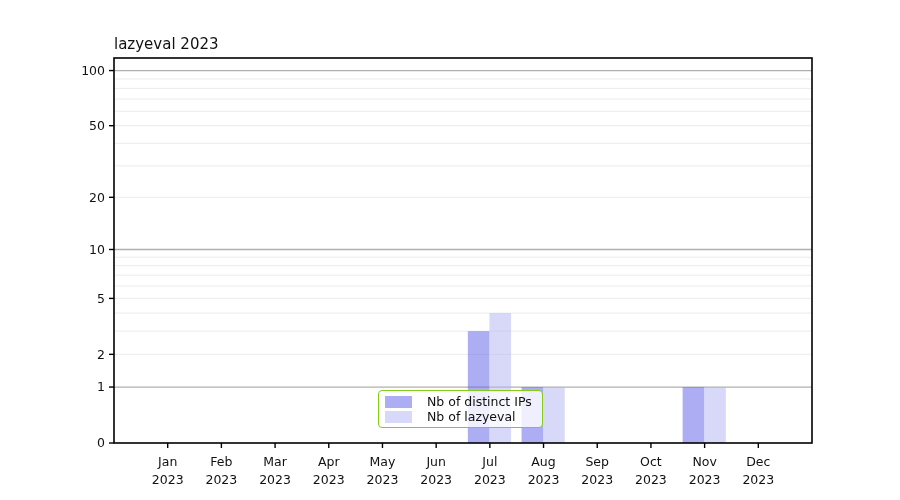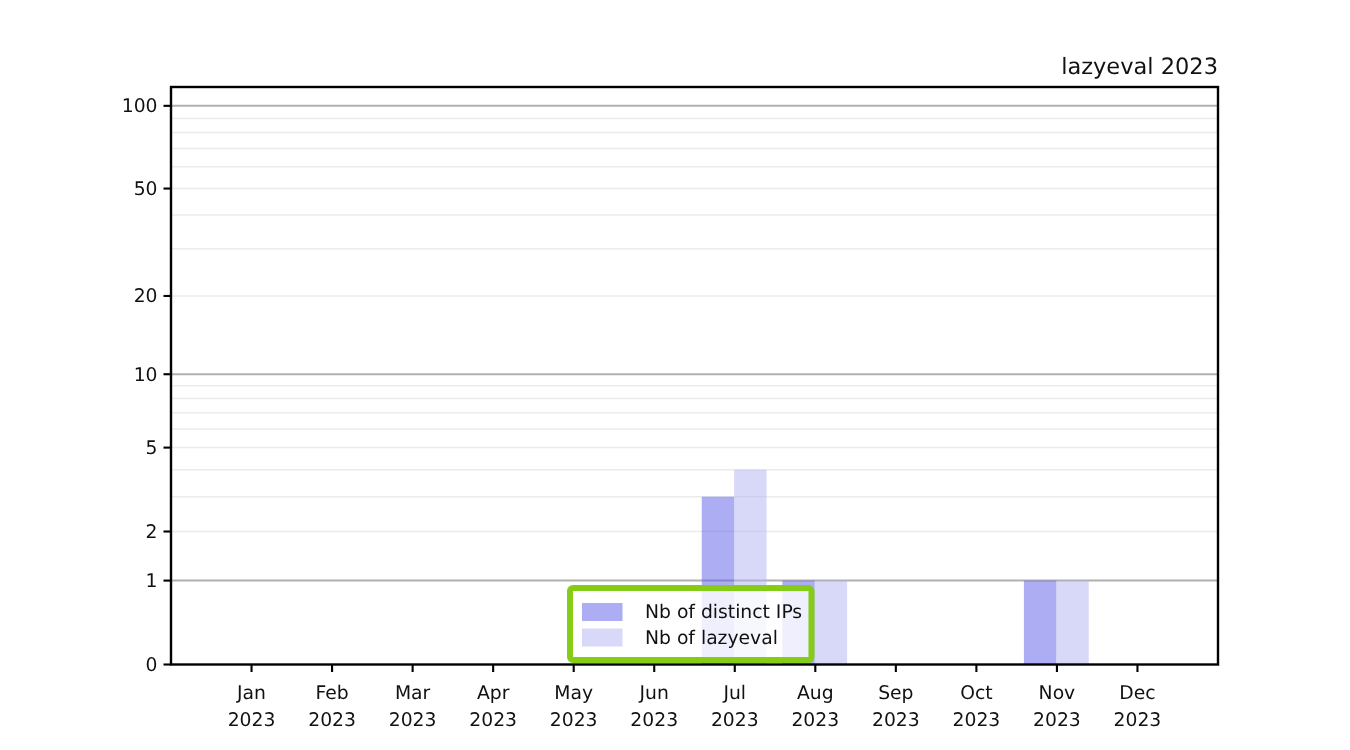--- a/index.html
+++ b/index.html
@@ -1,23 +1,23 @@
 <!DOCTYPE html>
 <html><head>
 <meta charset="utf-8">
 <style>
   html,body{margin:0;padding:0;background:#ffffff;}
   .figure{position:relative;width:900px;height:500px;background:#ffffff;overflow:hidden;
           font-family:"DejaVu Sans","Liberation Sans",sans-serif;}
   #plot-svg{position:absolute;left:0;top:0;}
-  .chart-title{position:absolute;left:114px;top:35px;width:698px;text-align:right;
+  .chart-title{position:absolute;left:114px;top:35px;width:698px;text-align:left;
                font-size:15px;color:#111111;}
-  .legend{position:absolute;left:378px;top:390px;width:165px;height:52px;box-sizing:border-box;
-          background:rgba(255,255,255,0.8);border:4px solid #84cc16;border-radius:4px;
-          padding:5px 8px 5px 6px;display:flex;flex-direction:column;justify-content:flex-start;}
+  .legend{position:absolute;left:378px;top:390px;width:165px;height:38px;box-sizing:border-box;
+          background:rgba(255,255,255,0.8);border:1px solid #84cc16;border-radius:4px;
+          padding:5px 8px 5px 6px;display:flex;flex-direction:column;justify-content:center;}
   .legend-row{display:flex;align-items:center;height:18px;}
   .swatch{display:inline-block;width:27px;height:12px;margin-right:15px;flex:0 0 auto;}
   .legend-label{font-size:12.5px;color:#111111;white-space:nowrap;}
   text{font-family:"DejaVu Sans","Liberation Sans",sans-serif;}
   .tick-label{font-size:12.5px;fill:#111111;}
 </style>
 </head>
 <body>
 
 <div class="figure">

